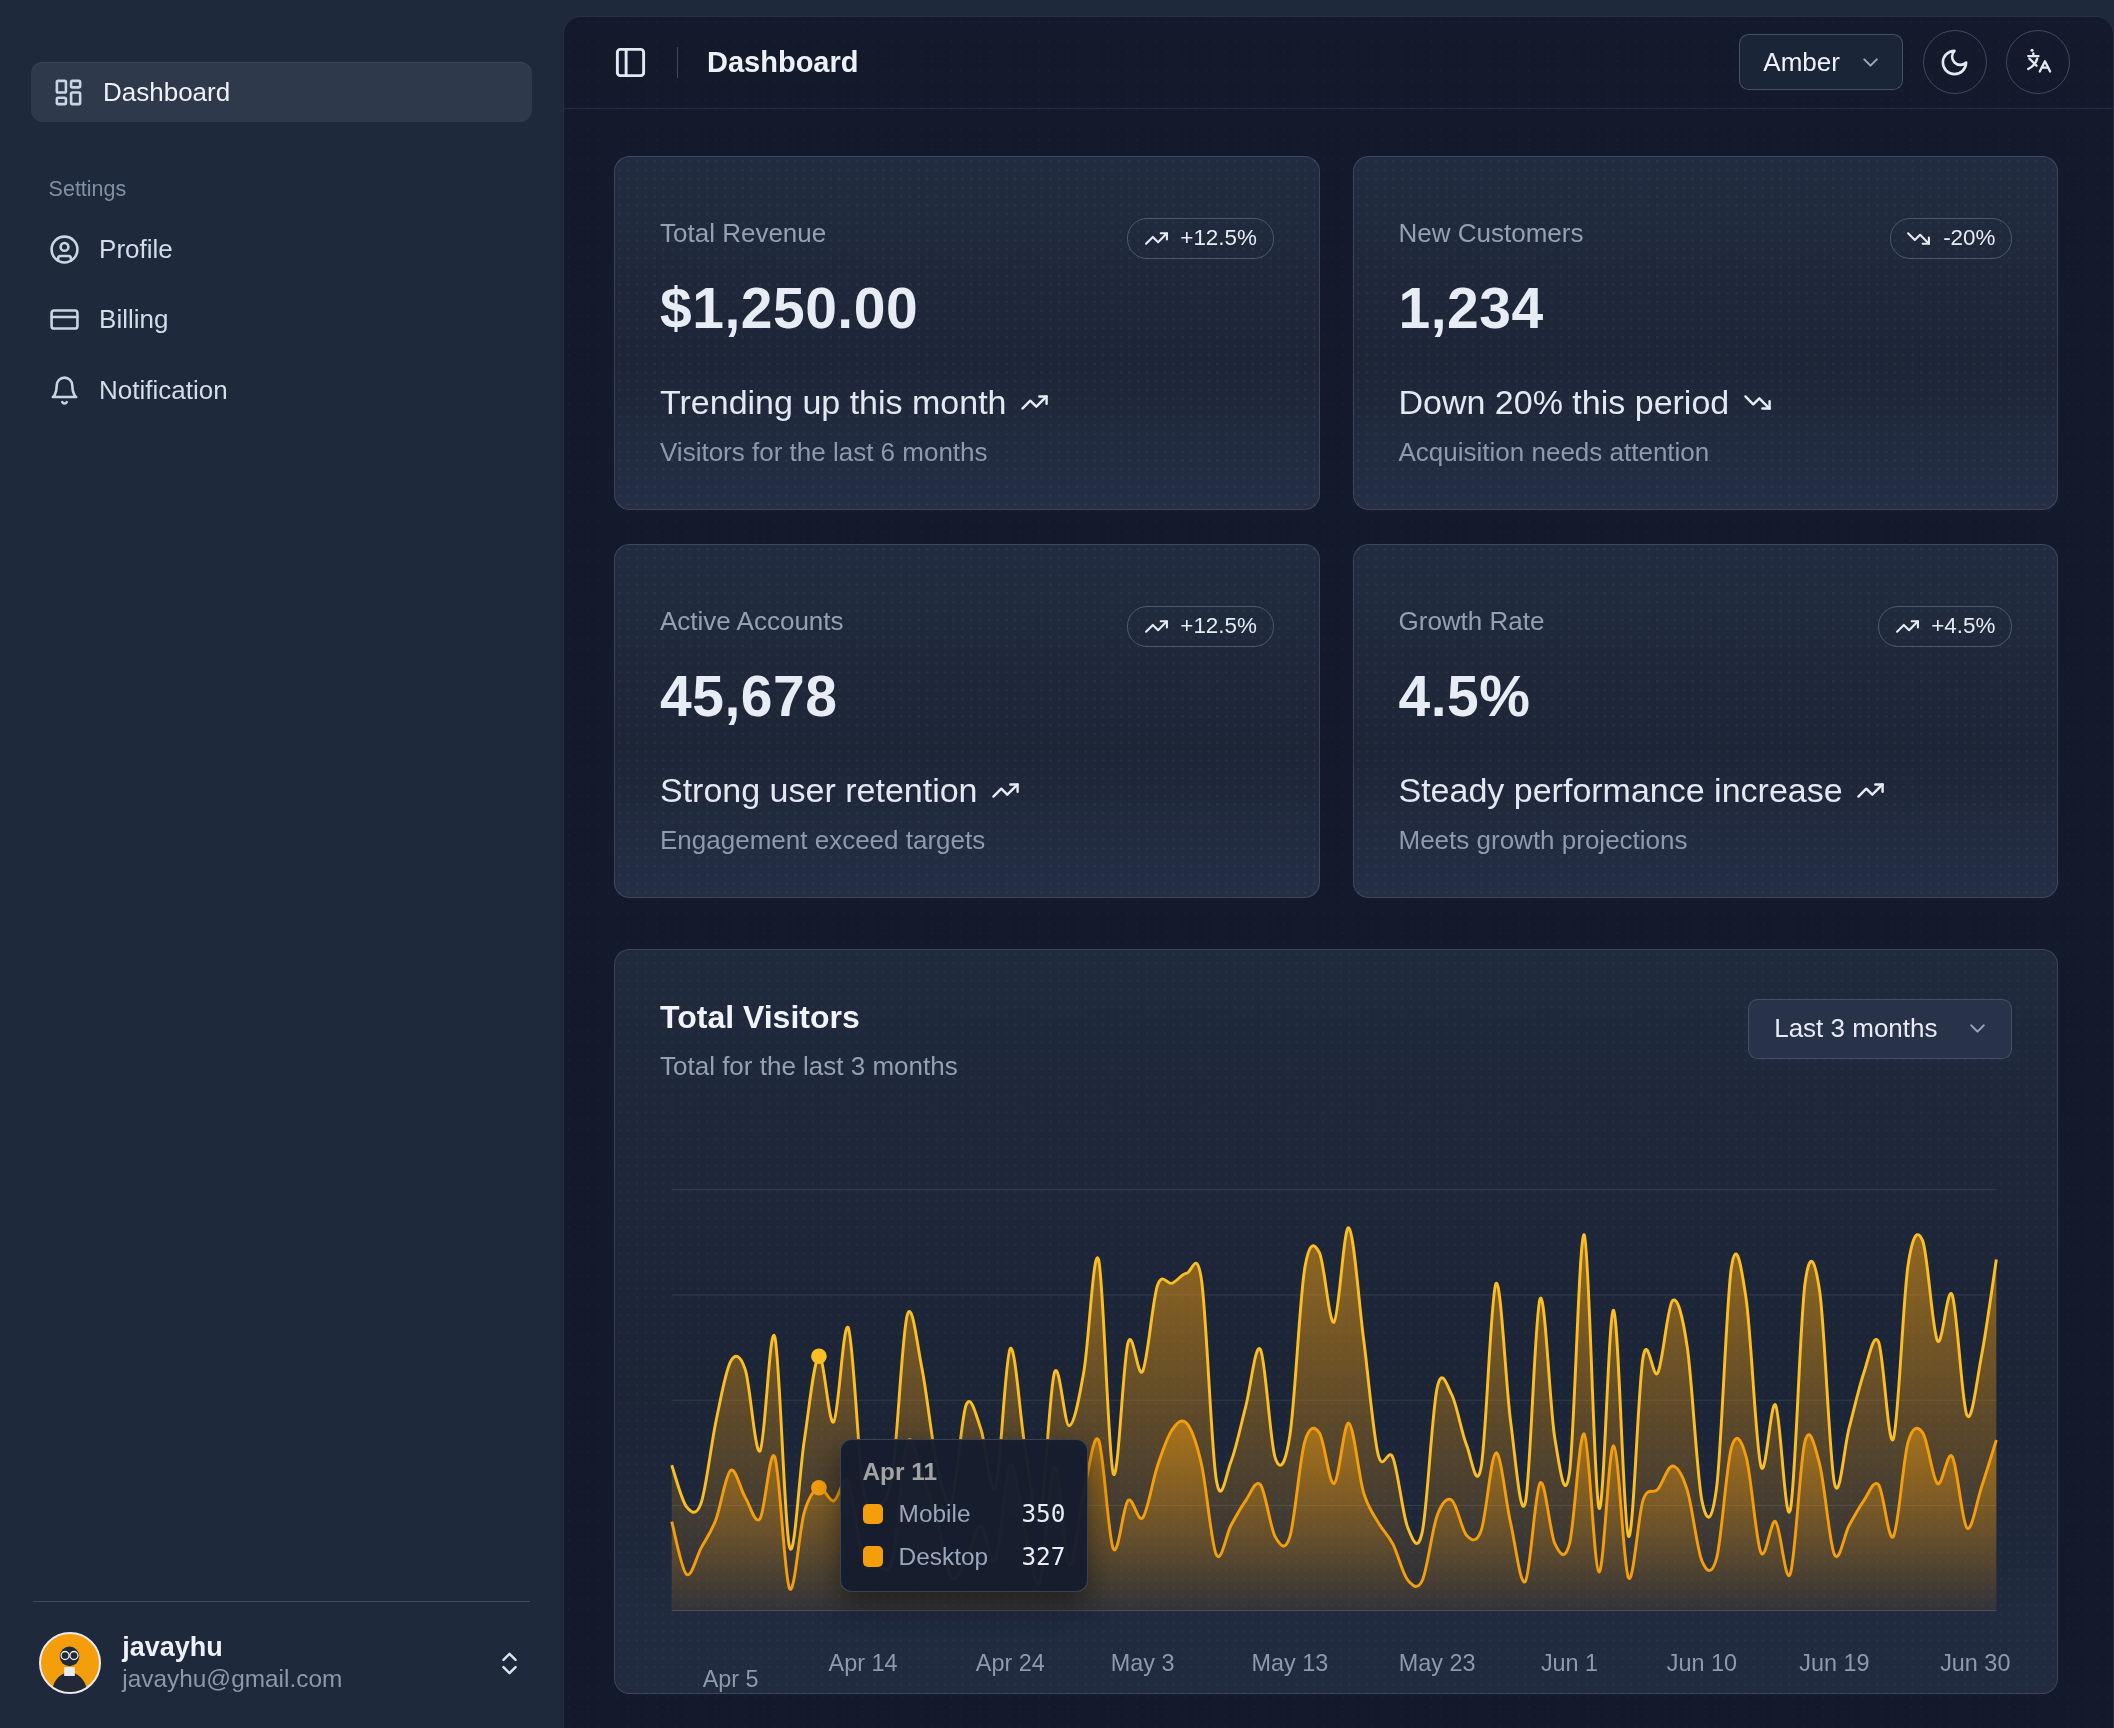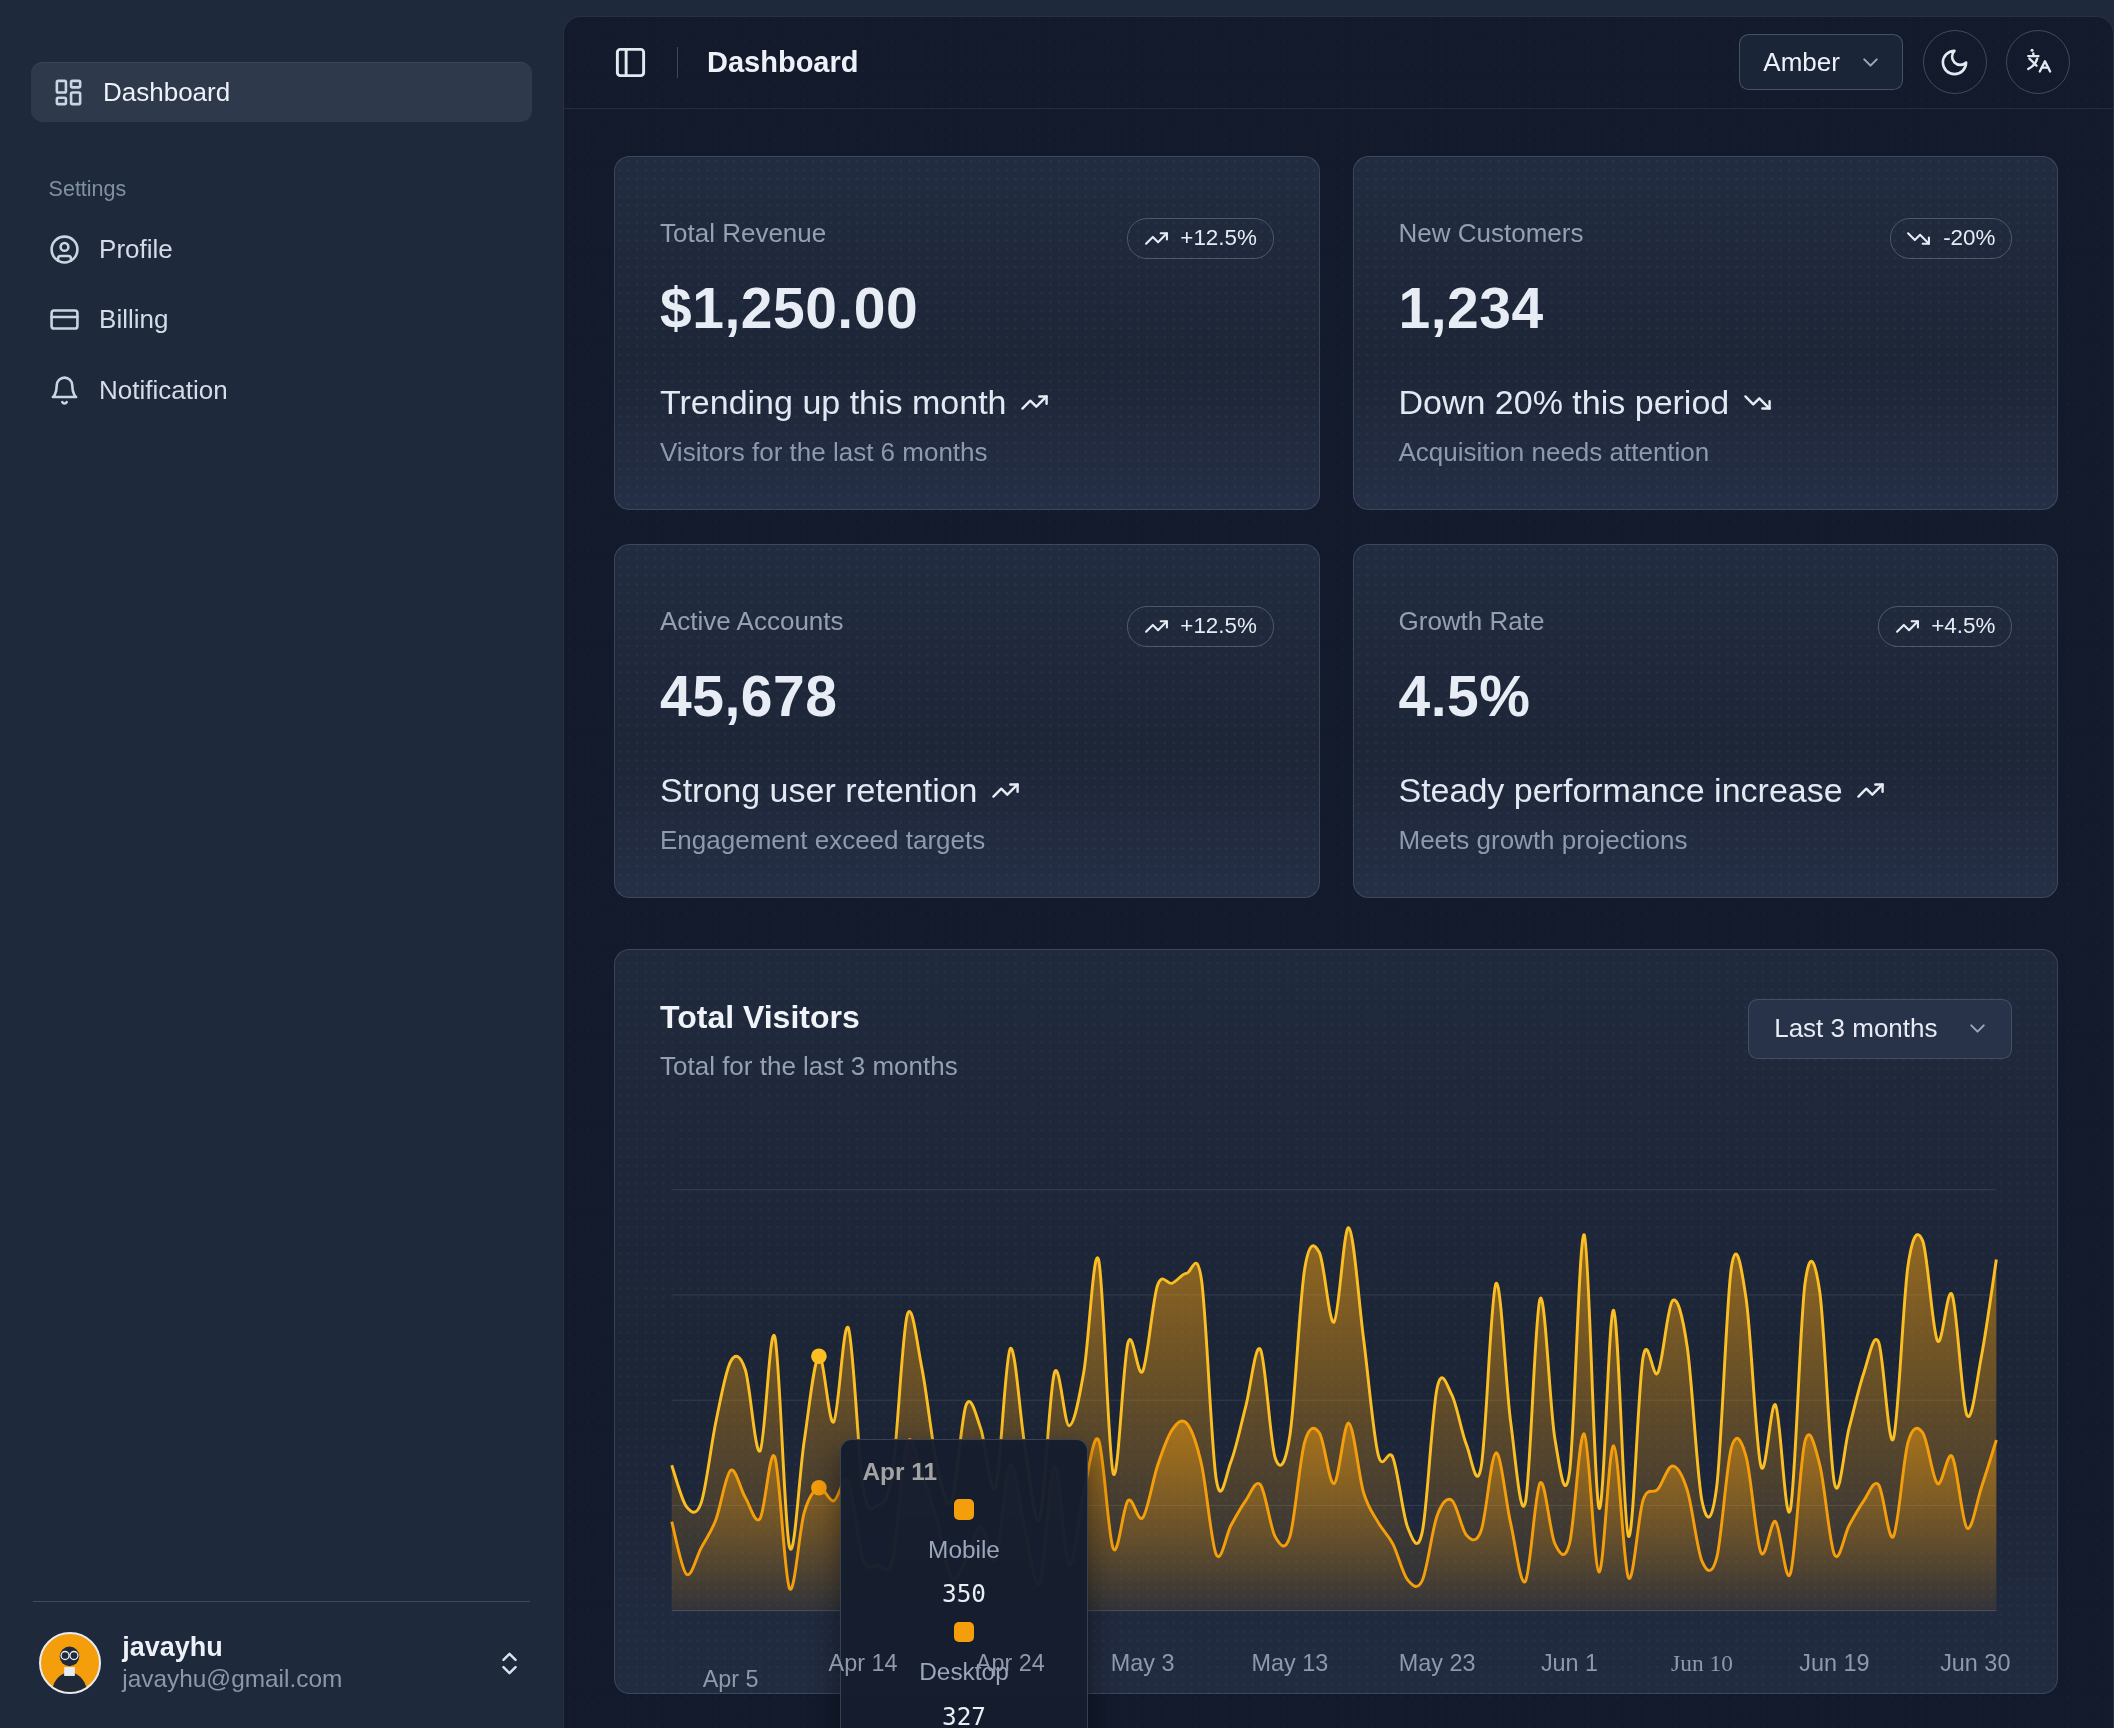--- a/index.html
+++ b/index.html
@@ -142,21 +142,21 @@
     font-size:23.4px; color:#8e99ac; white-space:nowrap;
   }
   .chart-tooltip {
     position:absolute; width:248px;
     background:rgba(21,29,46,.97);
     border:1px solid rgba(148,163,184,.28);
     border-radius:11.7px; padding:17.6px 21.5px 19.5px 21.5px;
     box-shadow:0 11.7px 29px rgba(0,0,0,.45);
   }
   .tt-title { font-size:24.4px; font-weight:700; color:#a3a3a3; }
-  .tt-row { display:flex; align-items:center; gap:15.6px; margin-top:13.7px;flex-direction:column; }
+  .tt-row { display:flex; align-items:center; gap:15.6px; margin-top:13.7px; }
   .tt-swatch { width:20.5px; height:20.5px; border-radius:4.9px; background:#f59e0b; flex:none; }
   .tt-label { font-size:24.4px; color:#9aa6ba; flex:1; }
   .tt-value { font-size:24.4px; color:#e9eef5; font-family:"DejaVu Sans Mono", monospace; }
   svg.lucide { width:100%; height:100%; fill:none; stroke:currentColor; stroke-width:2; stroke-linecap:round; stroke-linejoin:round; }
 </style>
 </head>
 <body>
 
 <div class="app">
 
@@ -449,21 +449,21 @@
           </div>
 
           <div class="x-axis" id="x-axis">
               <div class="x-tick" style="left: 5.2227%; margin-top: 16px;">Apr 5</div>
               <div class="x-tick" style="left: 15.0201%;">Apr 14</div>
               <div class="x-tick" style="left: 25.9061%;">Apr 24</div>
               <div class="x-tick" style="left: 35.7035%;">May 3</div>
               <div class="x-tick" style="left: 46.5895%;">May 13</div>
               <div class="x-tick" style="left: 57.4755%;">May 23</div>
               <div class="x-tick" style="left: 67.2729%;">Jun 1</div>
-              <div class="x-tick" style="left: 77.0703%; font-family: Liberation Serif, serif;">Jun 10</div>
+              <div class="x-tick" style="left: 77.0703%;">Jun 10</div>
               <div class="x-tick" style="left: 86.8677%;">Jun 19</div>
               <div class="x-tick" style="left: 98.8423%; transform: translateX(-80%);">Jun 30</div>
             </div>
         </div>
       </div>
     </div>
   </main>
 </div>
 
 

